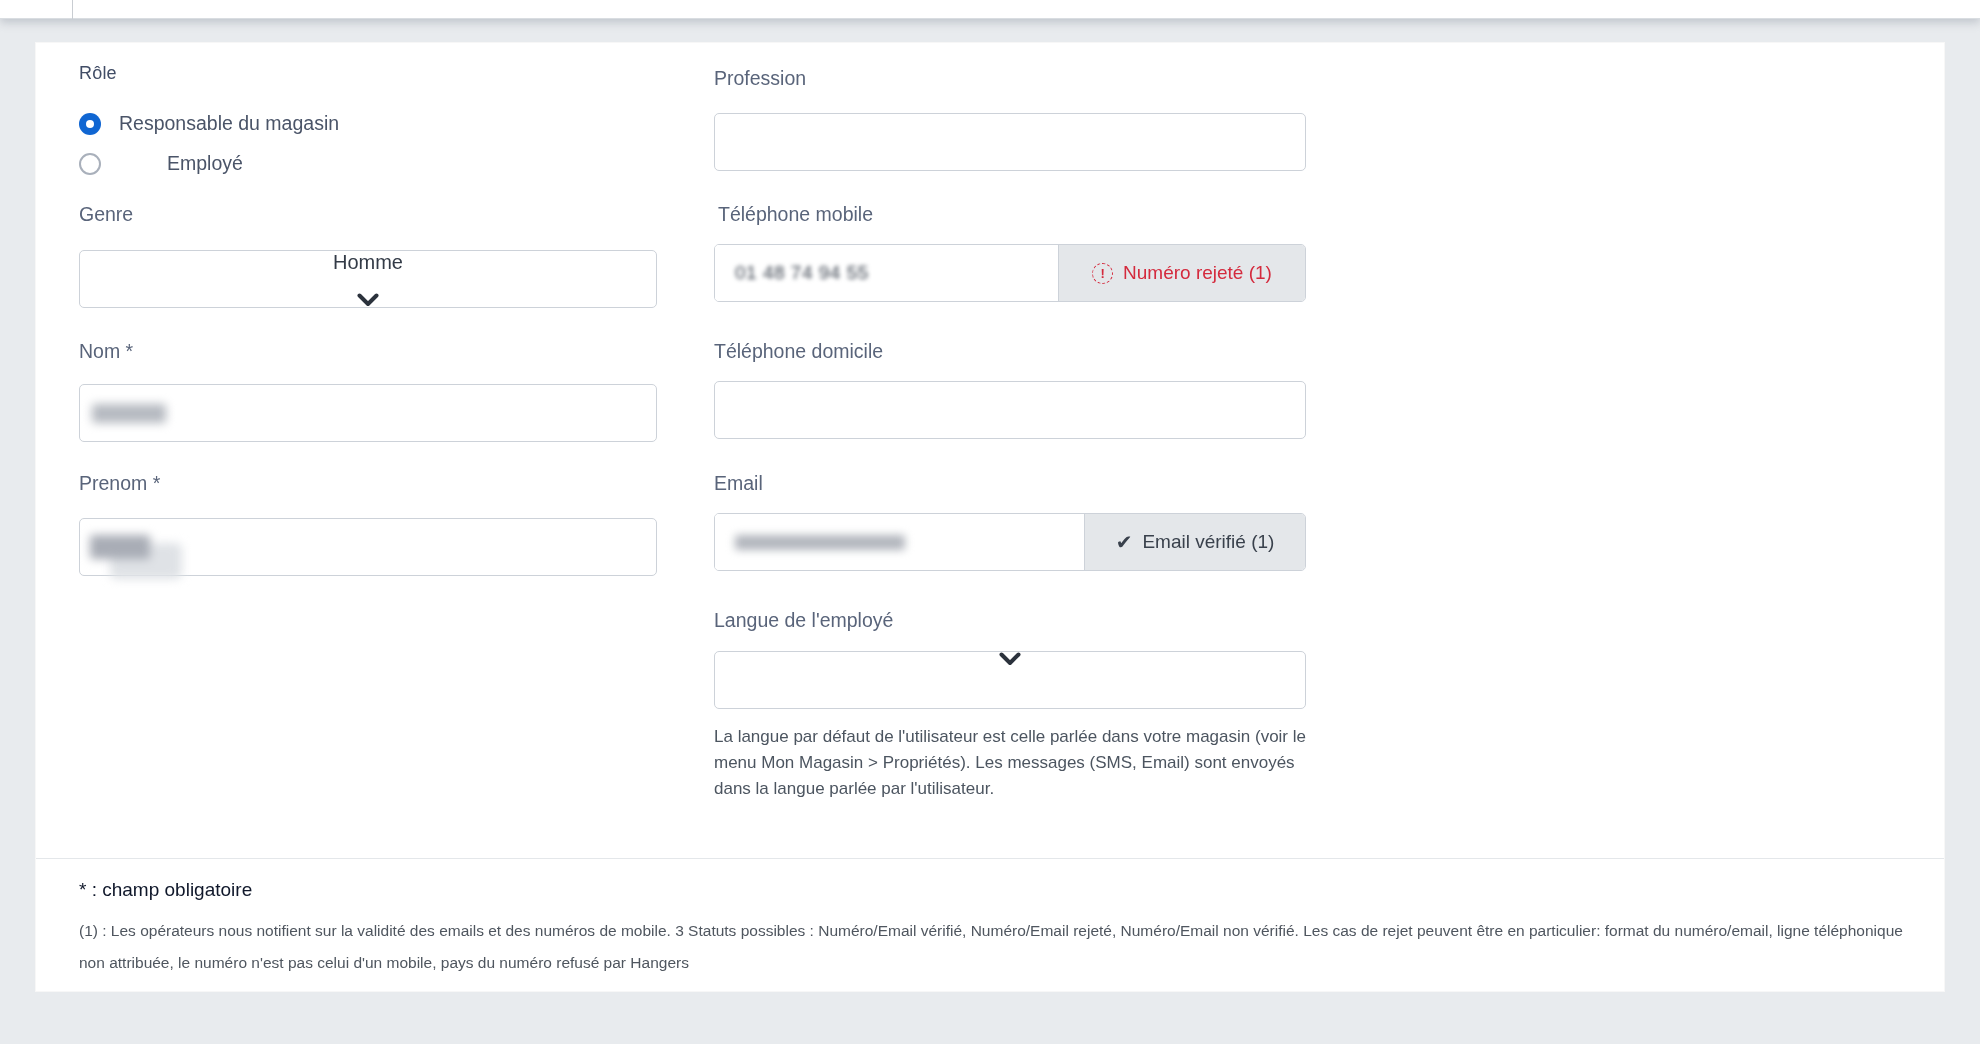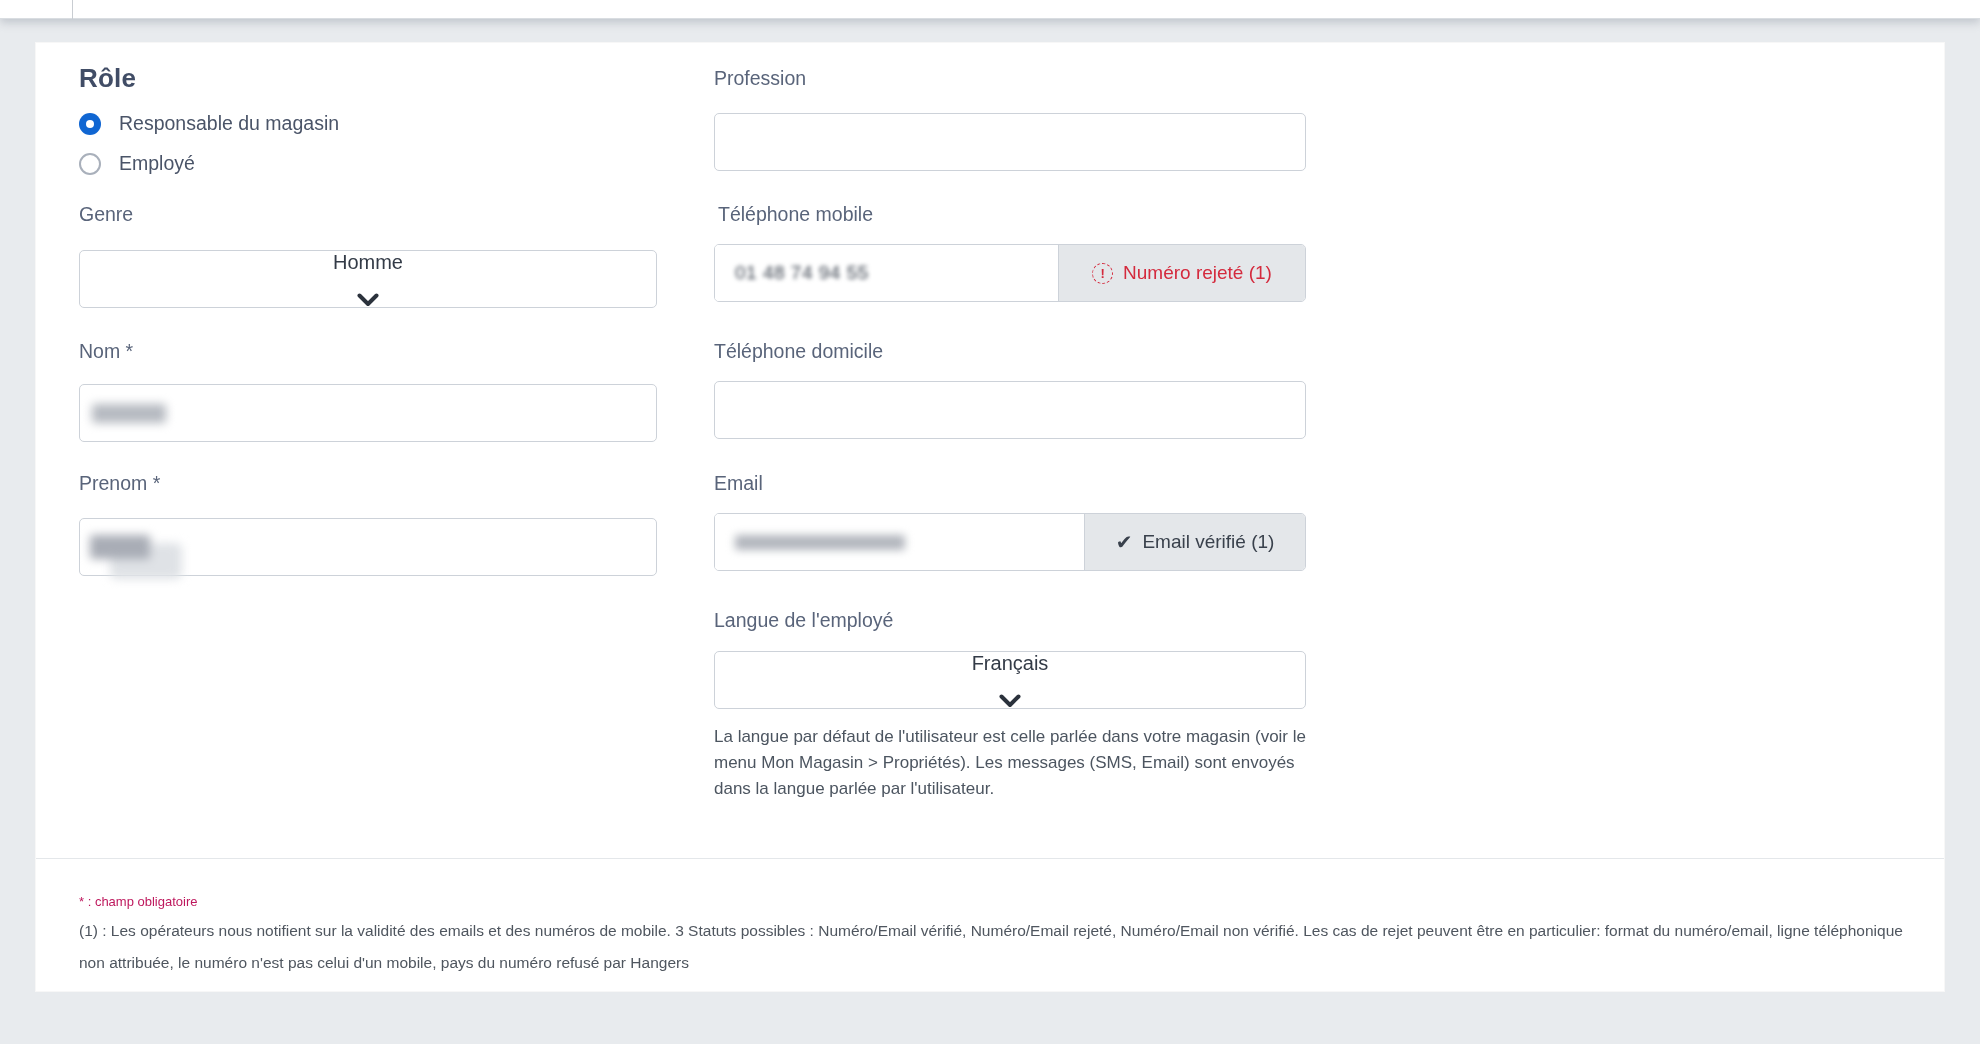--- a/index.html
+++ b/index.html
@@ -36,21 +36,21 @@
     border: 1px solid rgba(0,0,0,0.03);
     z-index: 1;
   }
 
   .col-left  { position: absolute; left: 43px;  top: 0; width: 578px; }
   .col-right { position: absolute; left: 678px; top: 0; width: 592px; }
 
   .abs { position: absolute; }
 
   .section-heading {
-    font-size: 26px; font-weight: 700; color: #414d66; letter-spacing: 0.2px;
+    font-size: 18px; font-weight: 400; color: #414d66; letter-spacing: 0.2px;
   }
   .field-label {
     font-size: 19.5px; color: #59647a;
   }
 
   
   .radio-row { display: flex; align-items: flex-end; height: 26px; }
   .radio-outer {
     width: 22px; height: 22px; border-radius: 50%;
     flex: 0 0 22px; position: relative; cursor: pointer;
@@ -109,21 +109,21 @@
   .helper-text {
     font-size: 17px; line-height: 26px; color: #4c5560; width: 600px;
   }
 
   
   .card-divider {
     position: absolute; left: 0; top: 815px; width: 100%; height: 1px; background: #e4e7ea;
   }
   .required-note {
     position: absolute; left: 43px; top: 836px;
-    font-size: 13px; color: #be185d; margin-top: 15px;
+    font-size: 19px; color: #0f172a;
   }
   .footnote {
     position: absolute; left: 43px; top: 872px; width: 1824px;
     font-size: 15.5px; line-height: 32px; color: #4f565f;
   }
 </style>
 </head>
 <body>
 
 <div class="canvas">
@@ -136,21 +136,21 @@
 
     <div class="col-left">
 
       <div class="abs section-heading" style="top:20px; left:0;">Rôle</div>
 
       <div class="abs radio-row" style="top:66px; left:0;">
         <span class="radio-outer checked"></span>
         <span class="radio-label">Responsable du magasin</span>
       </div>
 
-      <div class="abs radio-row" style="top:106px; left:0;">
+      <div class="abs radio-row" style="top:106px; left:0;gap:48px;">
         <span class="radio-outer unchecked"></span>
         <span class="radio-label">Employé</span>
       </div>
 
       <div class="abs field-label" style="top:160px; left:0;">Genre</div>
       <div class="abs sel" style="top:207px; left:0;">
         <span class="sel-value">Homme</span>
         <svg width="22" height="14" viewBox="0 0 22 14">
           <path d="M2.5 2.5 L11 11 L19.5 2.5" fill="none" stroke="#2b323c" stroke-width="4" stroke-linecap="round" stroke-linejoin="round"></path>
         </svg>
@@ -193,21 +193,20 @@
           <div class="redact email"></div>
         </div>
         <div class="badge verified">
           <span class="check-glyph">✔</span>
           <span>Email vérifié (1)</span>
         </div>
       </div>
 
       <div class="abs field-label" style="top:566px; left:0;">Langue de l'employé</div>
       <div class="abs sel" style="top:608px; left:0;">
-        <span class="sel-value">Français</span>
         <svg width="22" height="14" viewBox="0 0 22 14">
           <path d="M2.5 2.5 L11 11 L19.5 2.5" fill="none" stroke="#2b323c" stroke-width="4" stroke-linecap="round" stroke-linejoin="round"></path>
         </svg>
       </div>
 
       <div class="abs helper-text" style="top:681px; left:0;">La langue par défaut de l'utilisateur est celle parlée dans votre magasin (voir le menu Mon Magasin &gt; Propriétés). Les messages (SMS, Email) sont envoyés dans la langue parlée par l'utilisateur.</div>
 
     </div>
 
     <div class="card-divider"></div>

